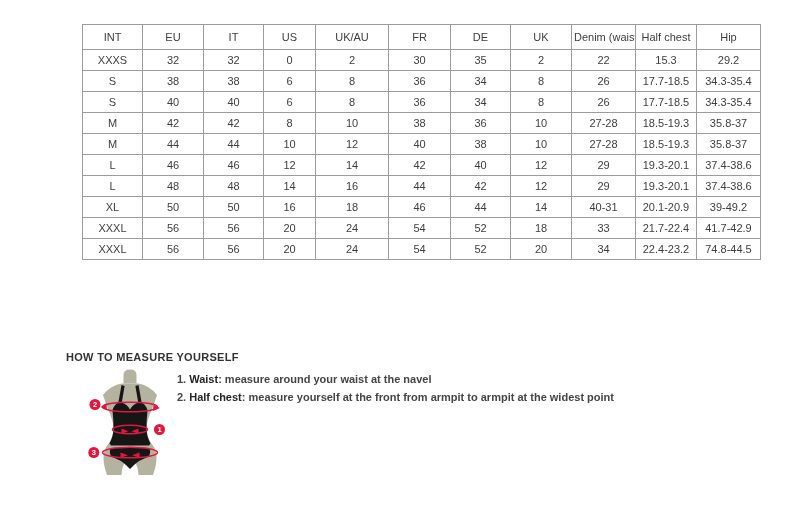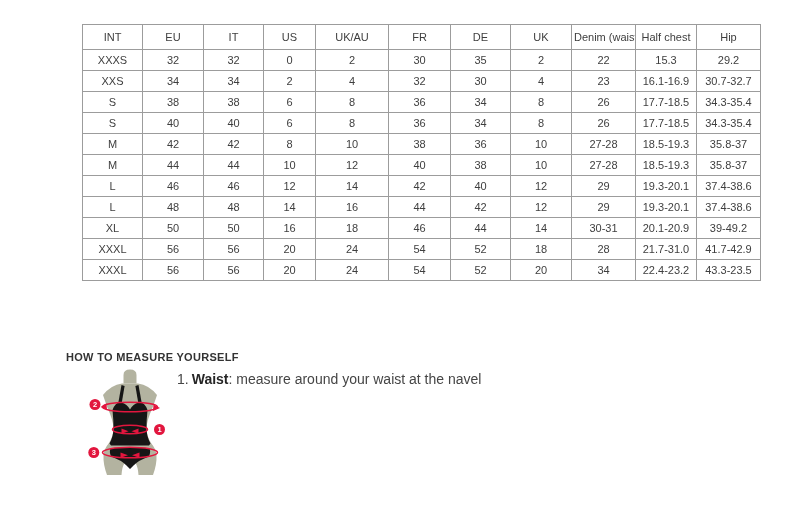--- a/index.html
+++ b/index.html
@@ -58,24 +58,25 @@
     top: 368px;
     width: 100px;
     height: 135px;
   }
   .measure-steps {
     position: absolute;
     left: 177px;
     top: 370px;
   }
   .measure-step {
-    font-size: 14px;
+    font-size: 11px;
     line-height: 18px;
     color: #454545;
     white-space: nowrap;
+    font-weight: bold;
   }
   .measure-step b { color: #262626; }
   .step-number { margin-right: 3px; }
 </style>
 </head>
 <body>
 
 <div class="page">
 
   <div class="size-table-wrap">
@@ -116,33 +117,20 @@
             <td>0</td>
             <td>2</td>
             <td>30</td>
             <td>35</td>
             <td>2</td>
             <td>22</td>
             <td>15.3</td>
             <td>29.2</td>
           </tr>
           <tr>
-            <td>XXS</td>
-            <td>34</td>
-            <td>34</td>
-            <td>2</td>
-            <td>4</td>
-            <td>32</td>
-            <td>30</td>
-            <td>4</td>
-            <td>23</td>
-            <td>16.1-16.9</td>
-            <td>30.7-32.7</td>
-          </tr>
-          <tr>
             <td>S</td>
             <td>38</td>
             <td>38</td>
             <td>6</td>
             <td>8</td>
             <td>36</td>
             <td>34</td>
             <td>8</td>
             <td>26</td>
             <td>17.7-18.5</td>
@@ -215,49 +203,49 @@
           </tr>
           <tr>
             <td>XL</td>
             <td>50</td>
             <td>50</td>
             <td>16</td>
             <td>18</td>
             <td>46</td>
             <td>44</td>
             <td>14</td>
-            <td>30-31</td>
+            <td>40-31</td>
             <td>20.1-20.9</td>
             <td>39-49.2</td>
           </tr>
           <tr>
             <td>XXXL</td>
             <td>56</td>
             <td>56</td>
             <td>20</td>
             <td>24</td>
             <td>54</td>
             <td>52</td>
             <td>18</td>
-            <td>28</td>
-            <td>21.7-31.0</td>
+            <td>33</td>
+            <td>21.7-22.4</td>
             <td>41.7-42.9</td>
           </tr>
           <tr>
             <td>XXXL</td>
             <td>56</td>
             <td>56</td>
             <td>20</td>
             <td>24</td>
             <td>54</td>
             <td>52</td>
             <td>20</td>
             <td>34</td>
             <td>22.4-23.2</td>
-            <td>43.3-23.5</td>
+            <td>74.8-44.5</td>
           </tr>
         </tbody>
     </table>
   </div>
 
   <div class="measure-title">HOW TO MEASURE YOURSELF</div>
 
   <svg class="measure-figure" viewBox="0 0 100 135" xmlns="http://www.w3.org/2000/svg">
 
     <g fill="#b3b3a0">
@@ -301,15 +289,18 @@
       <text x="10" y="39.2">2</text>
       <text x="74.5" y="64.2">1</text>
       <text x="8.8" y="87.2">3</text>
     </g>
   </svg>
 
   <div class="measure-steps">
     <div class="measure-step">
       <span class="step-number">1.</span><b>Waist</b><span>: measure around your waist at the navel</span>
     </div>
+    <div class="measure-step">
+      <span class="step-number">2.</span><b>Half chest</b><span>: measure yourself at the front from armpit to armpit at the widest point</span>
+    </div>
   </div>
 
 </div>
 
 </body></html>

